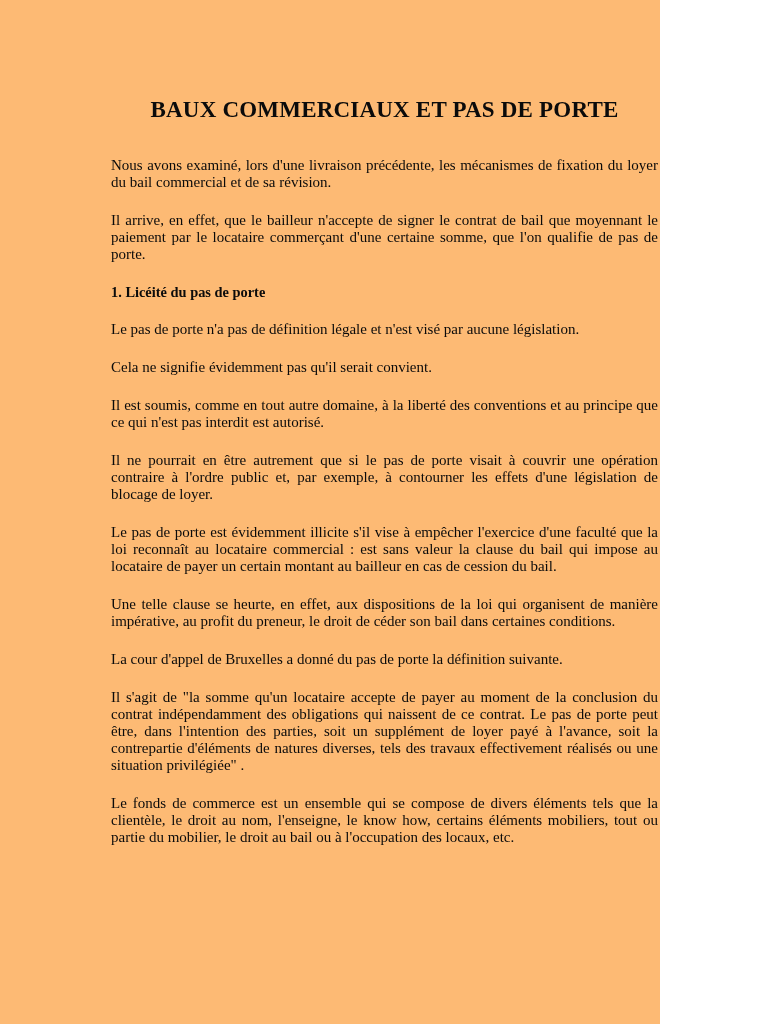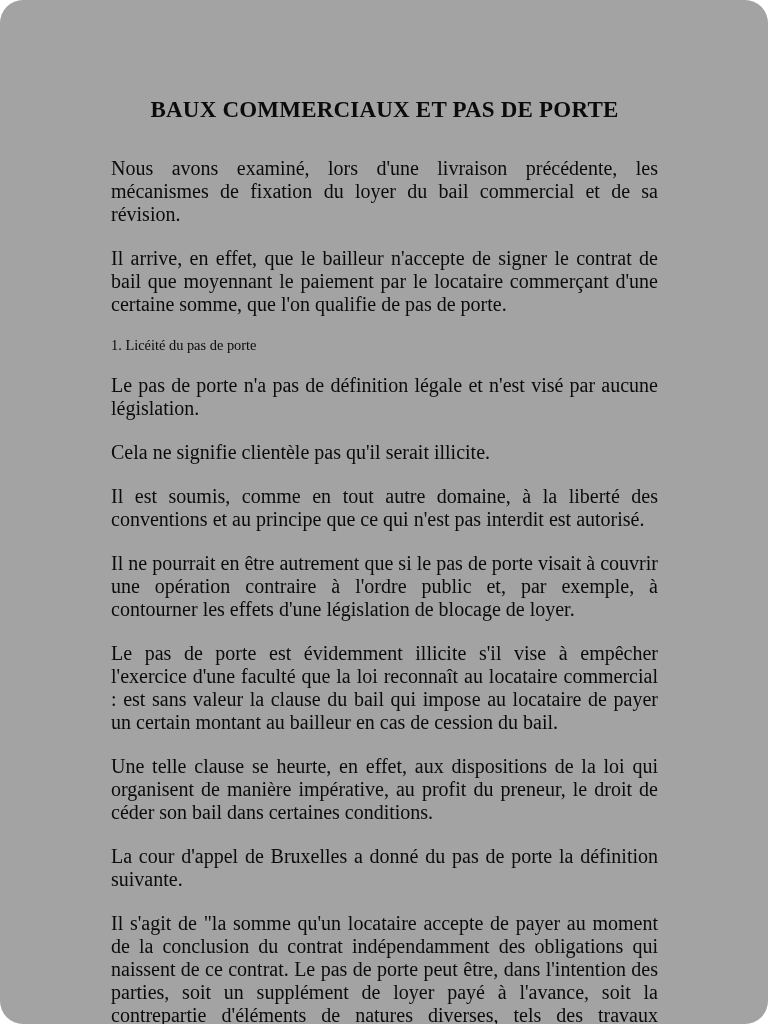--- a/index.html
+++ b/index.html
@@ -11,81 +11,81 @@
   body {
     width: 768px;
     height: 1024px;
     overflow: hidden;
     font-family: "Liberation Serif", "DejaVu Serif", serif;
     color: #0b0b0b;
     -webkit-font-smoothing: antialiased;
   }
   .page {
     position: relative;
-    width: 768px;
+    width: 660px;
     height: 1024px;
-    background: #a3a3a3;
+    background: #fdba74;
     box-sizing: border-box;
-    border-radius: 23px;
   }
   .content {
     position: absolute;
     left: 111px;
     top: 96px;
     width: 547px;
   }
   .doc-title {
     font-size: 23px;
     font-weight: bold;
     text-align: center;
     letter-spacing: 0.2px;
     line-height: 1.2;
     margin: 0 0 33px 0;
     white-space: nowrap;
   }
   .para {
-    font-size: 20px;
-    line-height: 23px;
+    font-size: 15px;
+    line-height: 17px;
     text-align: justify;
     text-justify: inter-word;
     margin: 0 0 21px 0;
     hyphens: none;
   }
   .para:last-child {
     margin-bottom: 0;
   }
   .section-head {
     font-size: 14.4px;
     line-height: 16.6px;
     text-align: left;
     margin: 0 0 21px 0;
   }
   
   .section-gap {
     margin-top: 16px;
+    font-weight: bold;
   }
 </style>
 </head>
 <body>
 
 <div class="page">
   <div class="content">
 
     <h1 class="doc-title">BAUX COMMERCIAUX ET PAS DE PORTE</h1>
 
     <p class="para">Nous avons examiné, lors d'une livraison précédente, les mécanismes de fixation du loyer du bail commercial et de sa révision.</p>
 
 
     <p class="para">Il arrive, en effet, que le bailleur n'accepte de signer le contrat de bail que moyennant le paiement par le locataire commerçant d'une certaine somme, que l'on qualifie de pas de porte.</p>
 
     <p class="section-head section-gap">1. Licéité du pas de porte</p>
 
     <p class="para">Le pas de porte n'a pas de définition légale et n'est visé par aucune législation.</p>
 
-    <p class="para">Cela ne signifie clientèle pas qu'il serait illicite.</p>
+    <p class="para">Cela ne signifie évidemment pas qu'il serait convient.</p>
 
     <p class="para">Il est soumis, comme en tout autre domaine, à la liberté des conventions et au principe que ce qui n'est pas interdit est autorisé.</p>
 
     <p class="para">Il ne pourrait en être autrement que si le pas de porte visait à couvrir une opération contraire à l'ordre public et, par exemple, à contourner les effets d'une législation de blocage de loyer.</p>
 
     <p class="para">Le pas de porte est évidemment illicite s'il vise à empêcher l'exercice d'une faculté que la loi reconnaît au locataire commercial : est sans valeur la clause du bail qui impose au locataire de payer un certain montant au bailleur en cas de cession du bail.</p>
 
     <p class="para">Une telle clause se heurte, en effet, aux dispositions de la loi qui organisent de manière impérative, au profit du preneur, le droit de céder son bail dans certaines conditions.</p>
 
 

